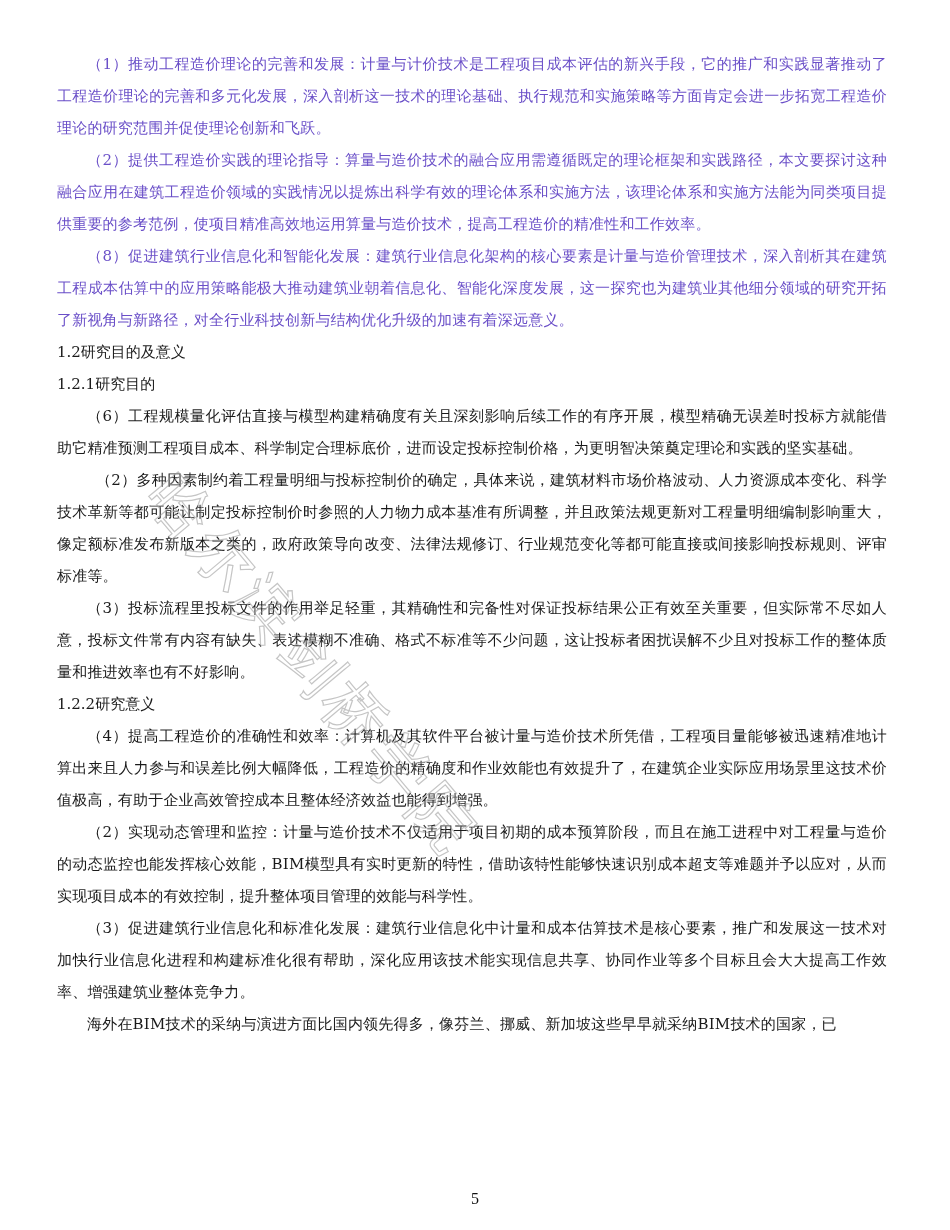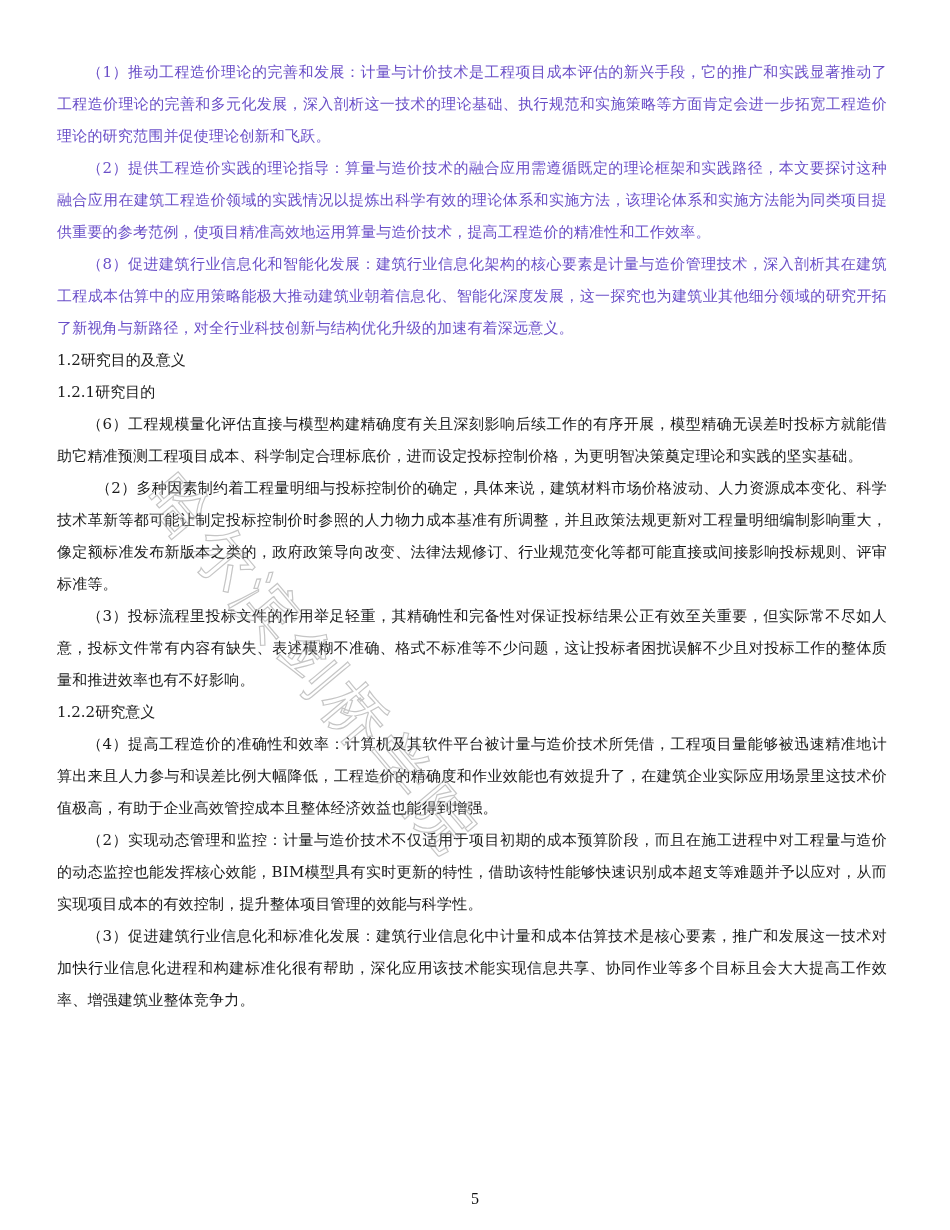--- a/index.html
+++ b/index.html
@@ -11,21 +11,21 @@
       width: 950px;
       height: 1230px;
       position: relative;
       overflow: hidden;
       font-family: "DejaVu Serif", "Liberation Serif", serif;
       color: #1a1a1a;
     }
     .page {
       position: absolute;
       left: 57px;
-      top: 56px;
+      top: 48px;
       width: 830px;
     }
     .line-block {
       font-size: 15px;
       line-height: 32px;
       margin: 0;
       text-align: justify;
       text-justify: inter-ideograph;
       letter-spacing: 0.2px;
     }
@@ -85,17 +85,18 @@
   <p class="line-block para extra-indent">（2）多种因素制约着工程量明细与投标控制价的确定，具体来说，建筑材料市场价格波动、人力资源成本变化、科学技术革新等都可能让制定投标控制价时参照的人力物力成本基准有所调整，并且政策法规更新对工程量明细编制影响重大，像定额标准发布新版本之类的，政府政策导向改变、法律法规修订、行业规范变化等都可能直接或间接影响投标规则、评审标准等。</p>
   <p class="line-block para">（3）投标流程里投标文件的作用举足轻重，其精确性和完备性对保证投标结果公正有效至关重要，但实际常不尽如人意，投标文件常有内容有缺失、表述模糊不准确、格式不标准等不少问题，这让投标者困扰误解不少且对投标工作的整体质量和推进效率也有不好影响。</p>
 
   <p class="heading">1.2.2研究意义</p>
 
   <p class="line-block para">（4）提高工程造价的准确性和效率：计算机及其软件平台被计量与造价技术所凭借，工程项目量能够被迅速精准地计算出来且人力参与和误差比例大幅降低，工程造价的精确度和作业效能也有效提升了，在建筑企业实际应用场景里这技术价值极高，有助于企业高效管控成本且整体经济效益也能得到增强。</p>
   <p class="line-block para">（2）实现动态管理和监控：计量与造价技术不仅适用于项目初期的成本预算阶段，而且在施工进程中对工程量与造价的动态监控也能发挥核心效能，BIM模型具有实时更新的特性，借助该特性能够快速识别成本超支等难题并予以应对，从而实现项目成本的有效控制，提升整体项目管理的效能与科学性。</p>
   <p class="line-block para">（3）促进建筑行业信息化和标准化发展：建筑行业信息化中计量和成本估算技术是核心要素，推广和发展这一技术对加快行业信息化进程和构建标准化很有帮助，深化应用该技术能实现信息共享、协同作业等多个目标且会大大提高工作效率、增强建筑业整体竞争力。</p>
 
 
+  <p class="line-block para">海外在BIM技术的采纳与演进方面比国内领先得多，像芬兰、挪威、新加坡这些早早就采纳BIM技术的国家，已</p>
 </div>
 
 <div class="watermark">哈尔滨剑桥学院</div>
 
 <div class="page-number">5</div>
 
 </body></html>

